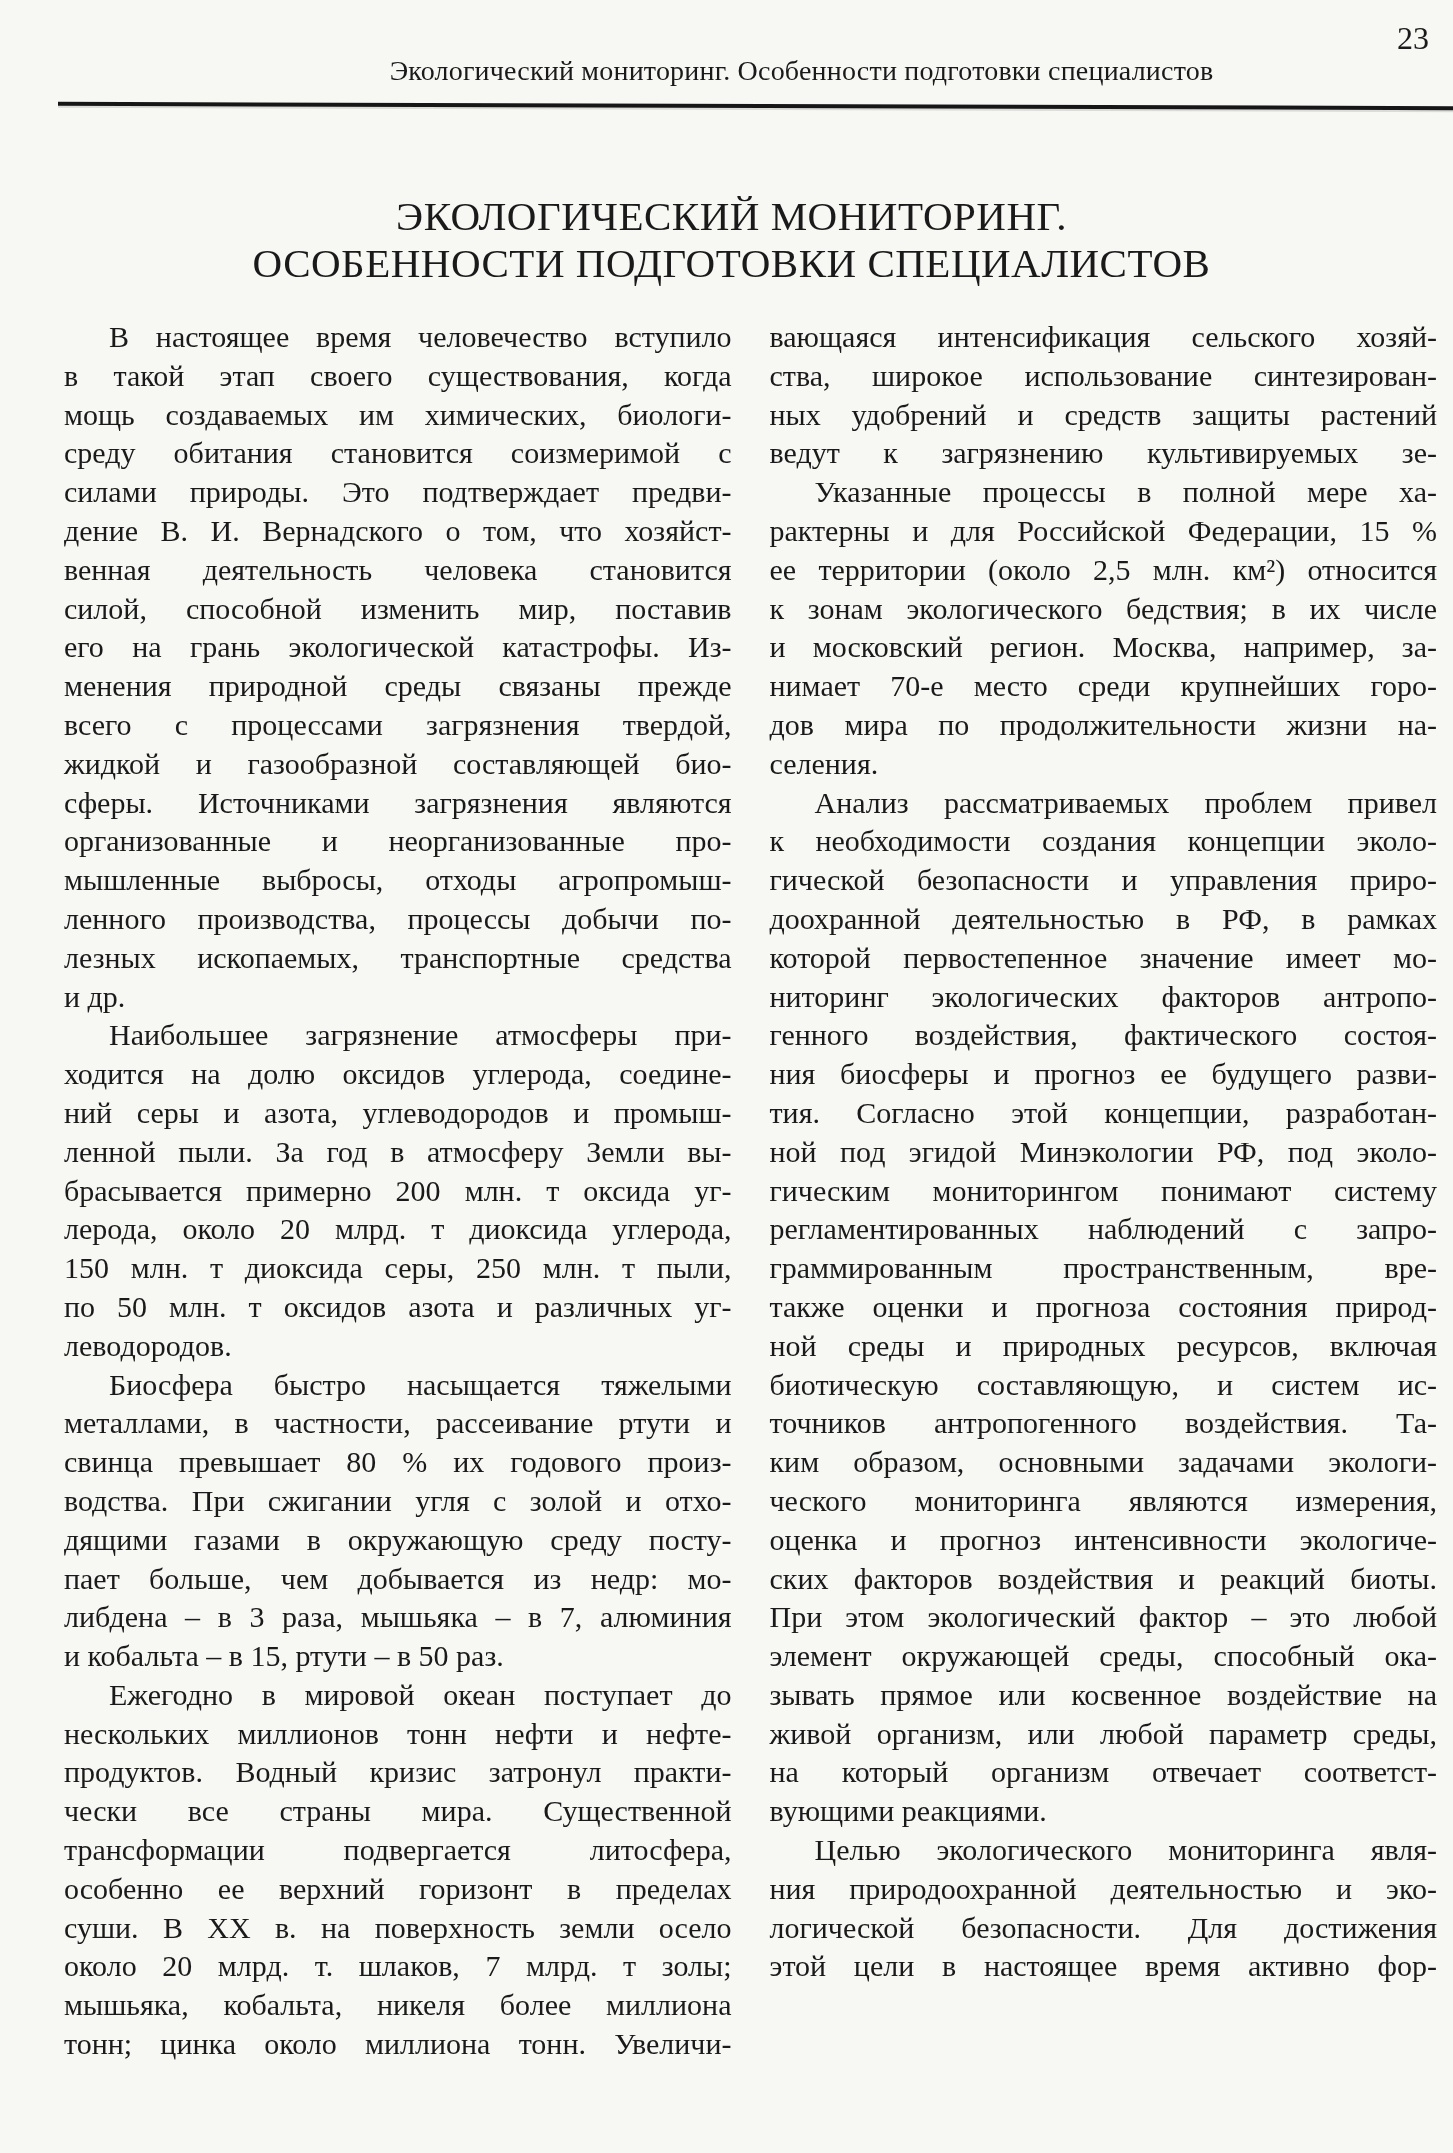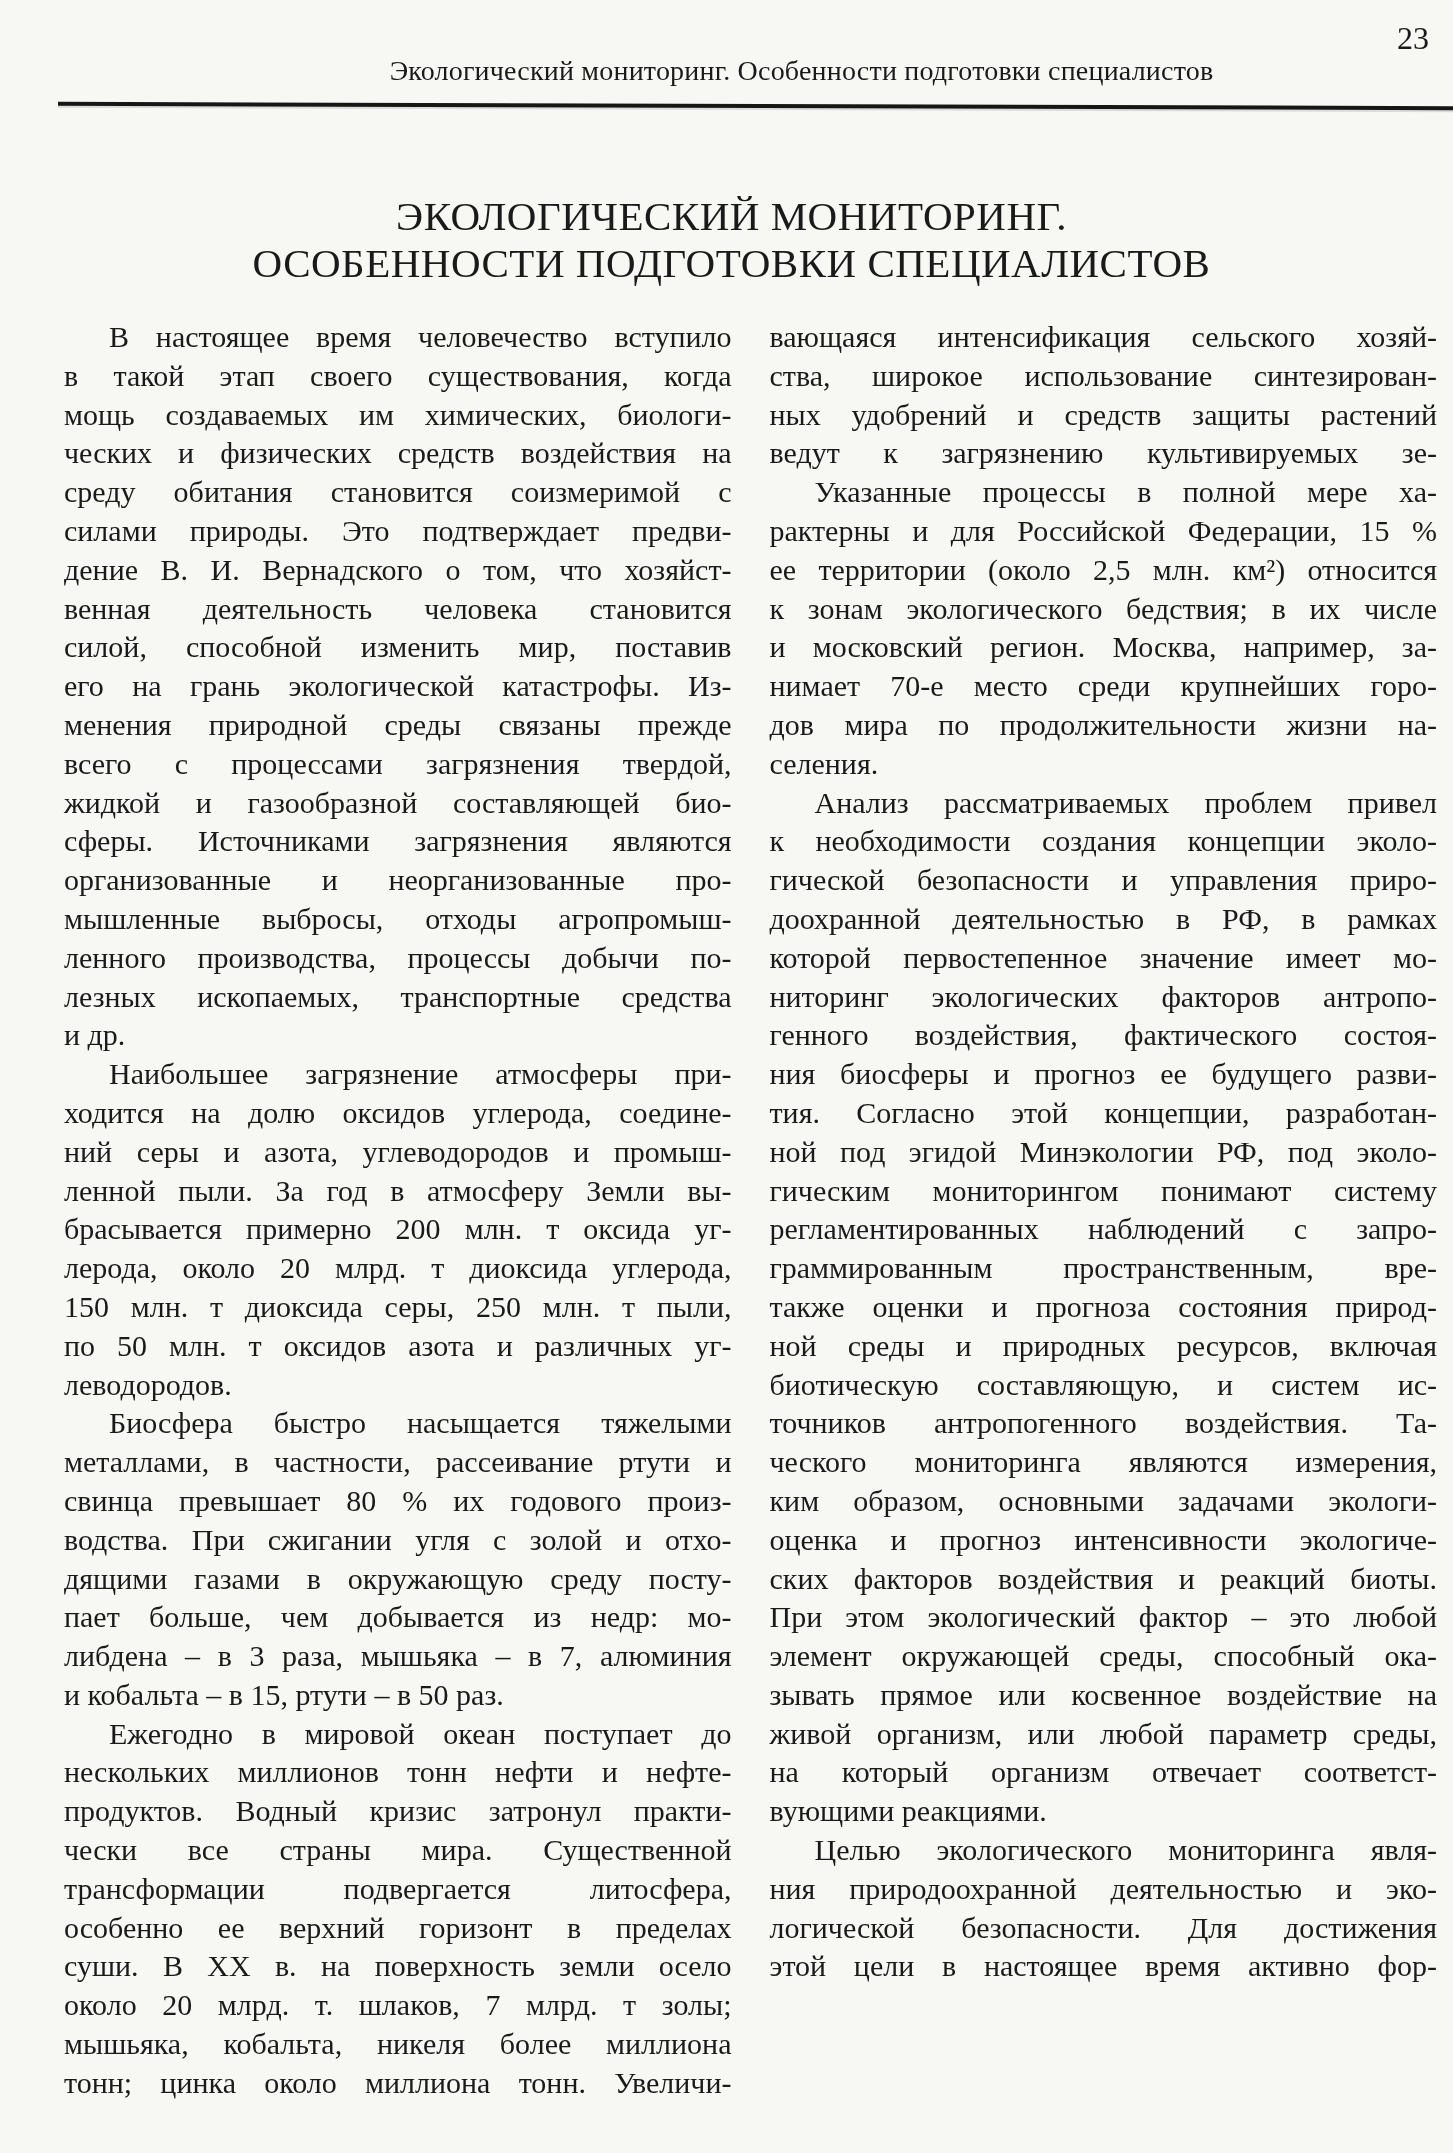--- a/index.html
+++ b/index.html
@@ -65,21 +65,20 @@
   <h1 class="title">
     <span>ЭКОЛОГИЧЕСКИЙ МОНИТОРИНГ.</span><br>
     <span>ОСОБЕННОСТИ ПОДГОТОВКИ СПЕЦИАЛИСТОВ</span>
   </h1>
   <div class="cols">
     <div class="col" id="col-left">
         <div class="para">
           <div class="line firstline">В настоящее время человечество вступило</div>
           <div class="line">в такой этап своего существования, когда</div>
           <div class="line">мощь создаваемых им химических, биологи-</div>
-          <div class="line">ческих и физических средств воздействия на</div>
           <div class="line">среду обитания становится соизмеримой с</div>
           <div class="line">силами природы. Это подтверждает предви-</div>
           <div class="line">дение В. И. Вернадского о том, что хозяйст-</div>
           <div class="line">венная деятельность человека становится</div>
           <div class="line">силой, способной изменить мир, поставив</div>
           <div class="line">его на грань экологической катастрофы. Из-</div>
           <div class="line">менения природной среды связаны прежде</div>
           <div class="line">всего с процессами загрязнения твердой,</div>
           <div class="line">жидкой и газообразной составляющей био-</div>
           <div class="line">сферы. Источниками загрязнения являются</div>
@@ -151,22 +150,22 @@
           <div class="line">ния биосферы и прогноз ее будущего разви-</div>
           <div class="line">тия. Согласно этой концепции, разработан-</div>
           <div class="line">ной под эгидой Минэкологии РФ, под эколо-</div>
           <div class="line">гическим мониторингом понимают систему</div>
           <div class="line">регламентированных наблюдений с запро-</div>
           <div class="line">граммированным пространственным, вре-</div>
           <div class="line">также оценки и прогноза состояния природ-</div>
           <div class="line">ной среды и природных ресурсов, включая</div>
           <div class="line">биотическую составляющую, и систем ис-</div>
           <div class="line">точников антропогенного воздействия. Та-</div>
+          <div class="line">ким образом, основными задачами экологи-</div>
           <div class="line">ческого мониторинга являются измерения,</div>
-          <div class="line">ким образом, основными задачами экологи-</div>
           <div class="line">оценка и прогноз интенсивности экологиче-</div>
           <div class="line">ских факторов воздействия и реакций биоты.</div>
           <div class="line">При этом экологический фактор – это любой</div>
           <div class="line">элемент окружающей среды, способный ока-</div>
           <div class="line">зывать прямое или косвенное воздействие на</div>
           <div class="line">живой организм, или любой параметр среды,</div>
           <div class="line">на который организм отвечает соответст-</div>
           <div class="line lastline">вующими реакциями.</div>
         </div>
         <div class="para">

